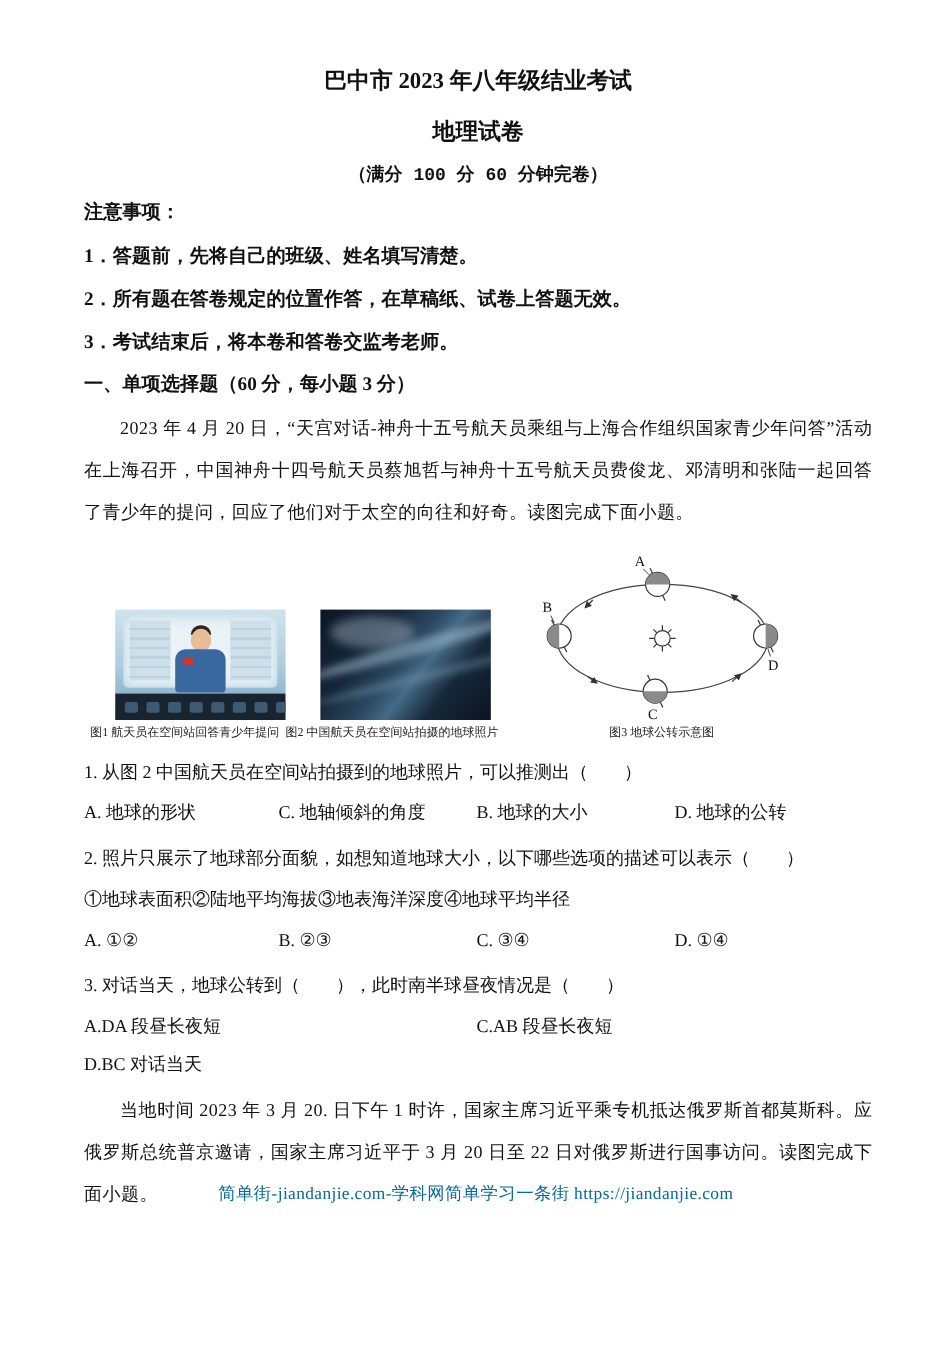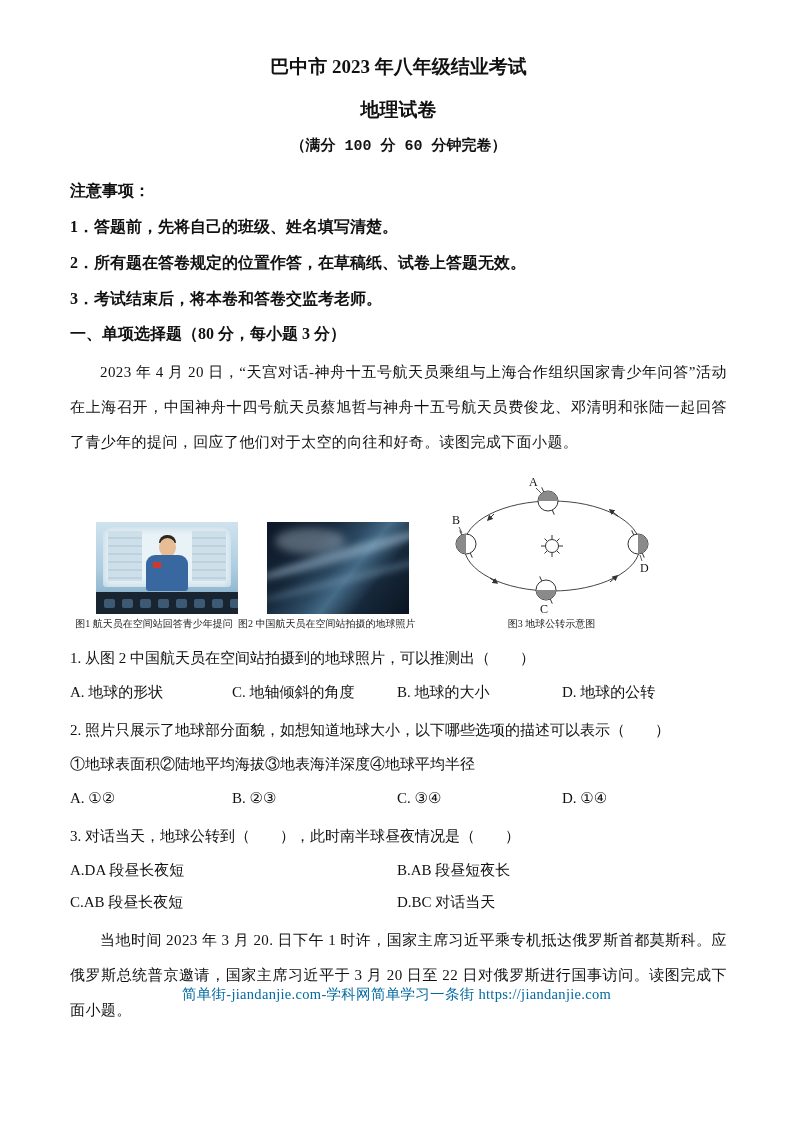--- a/index.html
+++ b/index.html
@@ -12,21 +12,21 @@
     font-family: "Liberation Serif", "DejaVu Serif", serif;
     color: #111111;
     overflow: hidden;
   }
   .content { padding: 54px 66px 0 70px; }
 
   .title    { margin: 0; text-align: center; font-size: 19px; font-weight: bold; }
   .subtitle { margin: 17px 0 0; text-align: center; font-size: 19px; font-weight: bold; }
   .scorenote{ margin: 13px 0 0; text-align: center; font-size: 15px; font-weight: bold; font-family: Liberation Mono, monospace; }
 
-  .notice-header  { margin: 26px 0 0; font-size: 16px; font-weight: bold; }
+  .notice-header  { margin: 12px 0 0; font-size: 16px; font-weight: bold; }
   .notice         { margin: 15px 0 0; font-size: 16px; font-weight: bold; }
   .section-header { margin: 14px 0 0; font-size: 16px; font-weight: bold; }
 
   .para {
     margin: 10px 0 0;
     font-size: 15px;
     line-height: 35px;
     text-align: justify;
     text-indent: 2em;
     letter-spacing: 0.4px;
@@ -93,21 +93,21 @@
 
     <h1 class="title">巴中市 2023 年八年级结业考试</h1>
     <h2 class="subtitle">地理试卷</h2>
     <div class="scorenote">（满分 100 分 60 分钟完卷）</div>
 
     <div class="notice-header">注意事项：</div>
     <div class="notice">1．答题前，先将自己的班级、姓名填写清楚。</div>
     <div class="notice">2．所有题在答卷规定的位置作答，在草稿纸、试卷上答题无效。</div>
     <div class="notice">3．考试结束后，将本卷和答卷交监考老师。</div>
 
-    <div class="section-header">一、单项选择题（80 分，每小题 3 分）</div>
+    <div class="section-header">一、单项选择题（60 分，每小题 3 分）</div>
 
     <p class="para">2023 年 4 月 20 日，“天宫对话-神舟十五号航天员乘组与上海合作组织国家青少年问答”活动在上海召开，中国神舟十四号航天员蔡旭哲与神舟十五号航天员费俊龙、邓清明和张陆一起回答了青少年的提问，回应了他们对于太空的向往和好奇。读图完成下面小题。</p>
 
     <div class="figures">
 
       <div class="figure">
         <div class="fig-img fig1">
           <div class="f1-panel"></div>
           <div class="f1-rack"></div>
           <div class="f1-rack2"></div>
@@ -214,21 +214,20 @@
     <div class="opts4">
       <span>A. ①②</span>
       <span>B. ②③</span>
       <span>C. ③④</span>
       <span>D. ①④</span>
     </div>
 
     <div class="qstem">3. 对话当天，地球公转到（　　），此时南半球昼夜情况是（　　）</div>
     <div class="opts2">
       <span>A.DA 段昼长夜短</span>
-      <span>B.AB 段昼短夜长</span>
       <span>C.AB 段昼长夜短</span>
       <span>D.BC 对话当天</span>
     </div>
 
     <p class="para">当地时间 2023 年 3 月 20. 日下午 1 时许，国家主席习近平乘专机抵达俄罗斯首都莫斯科。应俄罗斯总统普京邀请，国家主席习近平于 3 月 20 日至 22 日对俄罗斯进行国事访问。读图完成下面小题。</p>
 
   </div>
 
   <div class="footer">简单街-jiandanjie.com-学科网简单学习一条街 https://jiandanjie.com</div>
 </div>

